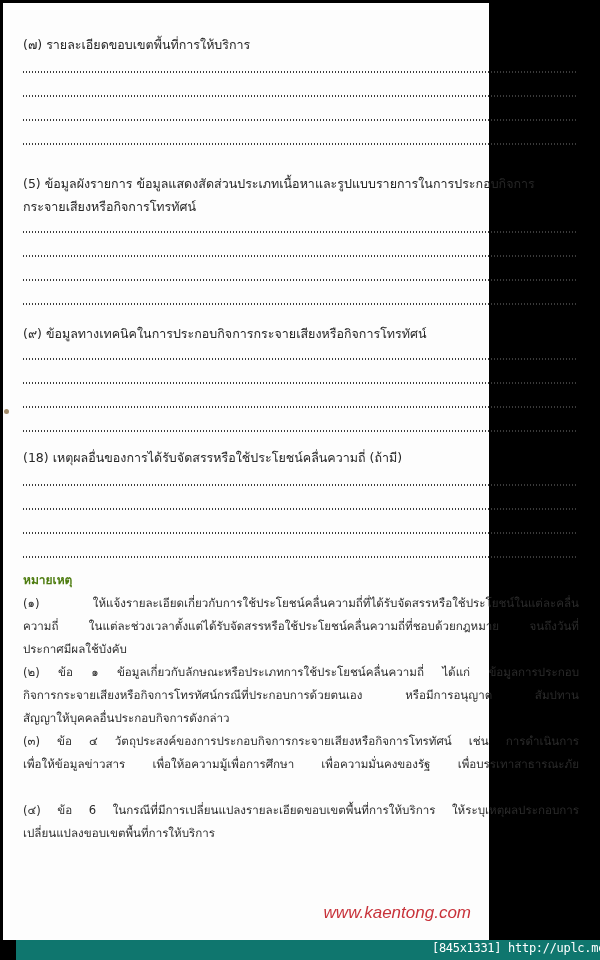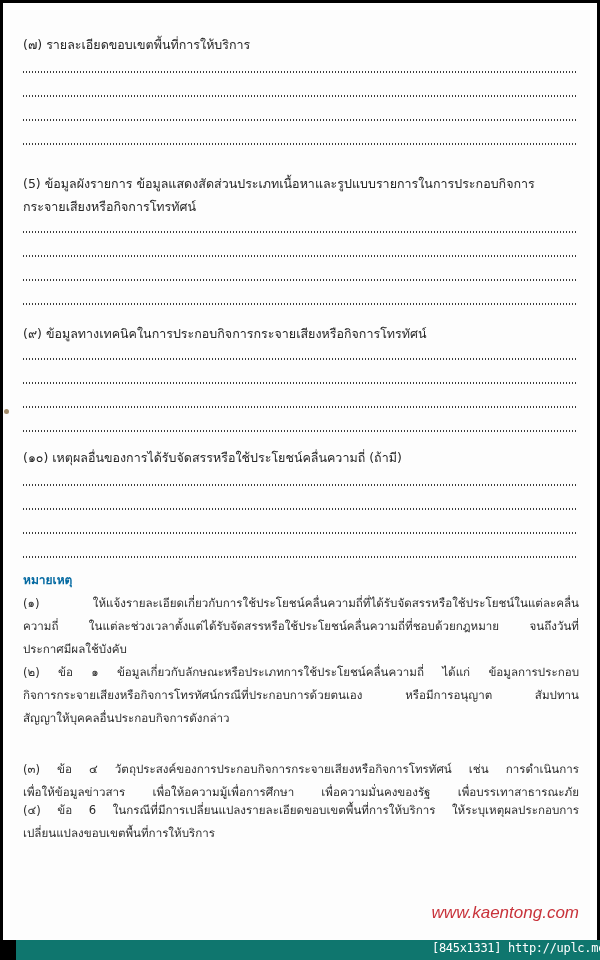--- a/index.html
+++ b/index.html
@@ -12,21 +12,21 @@
       height: 960px;
       position: relative;
       overflow: hidden;
       font-family: "DejaVu Sans", "Liberation Sans", sans-serif;
       color: #2a2a2a;
     }
     .page {
       position: absolute;
       left: 3px;
       top: 3px;
-      width: 594px;
+      width: 486px;
       height: 937px;
       background: #fdfdfd;
     }
     .heading {
       position: absolute;
       left: 20px;
       font-size: 12.5px;
       line-height: 22px;
       color: #262626;
       white-space: nowrap;
@@ -40,21 +40,21 @@
       background-size: 3px 2px;
       background-repeat: repeat-x;
     }
     .note-title {
       position: absolute;
       left: 20px;
       top: 567px;
       font-size: 12px;
       font-weight: bold;
       line-height: 20px;
-      color: #0369a1;
+      color: #4d7c0f;
     }
     .note {
       position: absolute;
       left: 20px;
       width: 556px;
       font-size: 11.6px;
       line-height: 23px;
       color: #2b2b2b;
     }
     .note .line {
@@ -121,41 +121,41 @@
   <div class="dots" style="top:252px;"></div>
   <div class="dots" style="top:276px;"></div>
   <div class="dots" style="top:300px;"></div>
 
   <div class="heading" style="top:320px;">(๙) ข้อมูลทางเทคนิคในการประกอบกิจการกระจายเสียงหรือกิจการโทรทัศน์</div>
   <div class="dots" style="top:355px;"></div>
   <div class="dots" style="top:379px;"></div>
   <div class="dots" style="top:403px;"></div>
   <div class="dots" style="top:427px;"></div>
 
-  <div class="heading" style="top:444px;">(๑๐) เหตุผลอื่นของการได้รับจัดสรรหรือใช้ประโยชน์คลื่นความถี่ (ถ้ามี)</div>
+  <div class="heading" style="top:444px;">(18) เหตุผลอื่นของการได้รับจัดสรรหรือใช้ประโยชน์คลื่นความถี่ (ถ้ามี)</div>
   <div class="dots" style="top:481px;"></div>
   <div class="dots" style="top:505px;"></div>
   <div class="dots" style="top:529px;"></div>
   <div class="dots" style="top:553px;"></div>
 
   <div class="note-title">หมายเหตุ</div>
 
   <div class="note" style="top:589px;">
     <span class="line">(๑) ให้แจ้งรายละเอียดเกี่ยวกับการใช้ประโยชน์คลื่นความถี่ที่ได้รับจัดสรรหรือใช้ประโยชน์ในแต่ละคลื่น</span>
     <span class="line">ความถี่ ในแต่ละช่วงเวลาตั้งแต่ได้รับจัดสรรหรือใช้ประโยชน์คลื่นความถี่ที่ชอบด้วยกฎหมาย  จนถึงวันที่</span>
     <span class="line last">ประกาศมีผลใช้บังคับ</span>
   </div>
 
   <div class="note" style="top:658px;">
     <span class="line">(๒) ข้อ ๑ ข้อมูลเกี่ยวกับลักษณะหรือประเภทการใช้ประโยชน์คลื่นความถี่ ได้แก่ ข้อมูลการประกอบ</span>
     <span class="line">กิจการกระจายเสียงหรือกิจการโทรทัศน์กรณีที่ประกอบการด้วยตนเอง หรือมีการอนุญาต สัมปทาน</span>
     <span class="line last">สัญญาให้บุคคลอื่นประกอบกิจการดังกล่าว</span>
   </div>
 
-  <div class="note" style="top:727px;margin-top:28px;">
+  <div class="note" style="top:727px;">
     <span class="line">(๓) ข้อ ๔ วัตถุประสงค์ของการประกอบกิจการกระจายเสียงหรือกิจการโทรทัศน์ เช่น การดำเนินการ</span>
     <span class="line">เพื่อให้ข้อมูลข่าวสาร เพื่อให้อความมู้เพื่อการศึกษา เพื่อความมั่นคงของรัฐ เพื่อบรรเทาสาธารณะภัย</span>
   </div>
 
   <div class="note" style="top:796px;">
     <span class="line">(๔) ข้อ 6 ในกรณีที่มีการเปลี่ยนแปลงรายละเอียดขอบเขตพื้นที่การให้บริการ ให้ระบุเหตุผลประกอบการ</span>
     <span class="line last">เปลี่ยนแปลงขอบเขตพื้นที่การให้บริการ</span>
   </div>
 
   <div class="watermark">www.kaentong.com</div>

